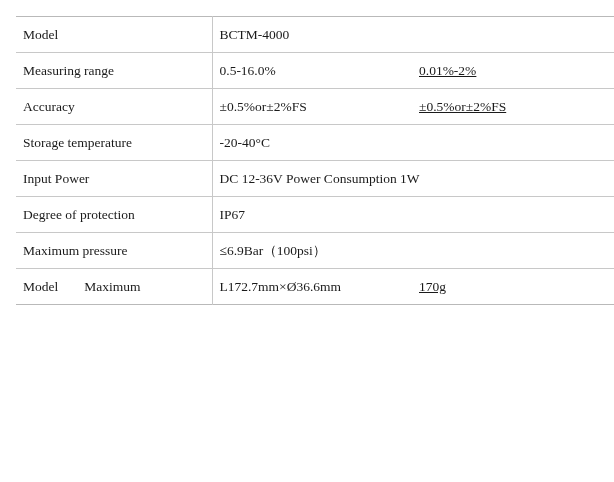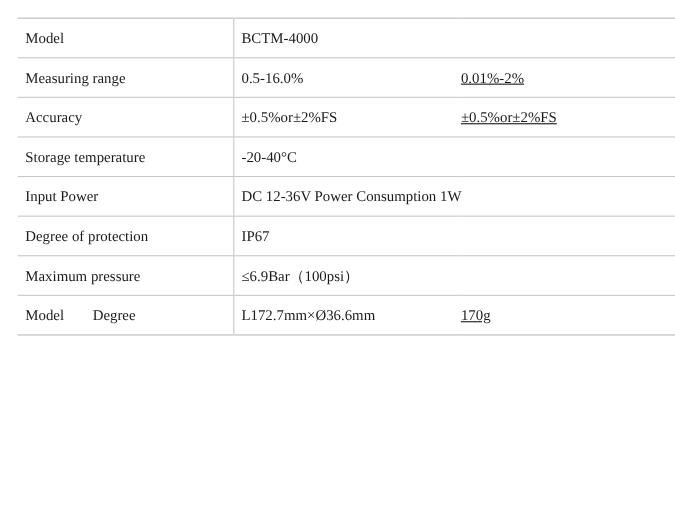--- a/index.html
+++ b/index.html
@@ -101,19 +101,19 @@
       </tr>
       <tr>
         <td class="label">Degree of protection</td>
         <td class="val" colspan="2">IP67</td>
       </tr>
       <tr>
         <td class="label">Maximum pressure</td>
         <td class="val" colspan="2">≤6.9Bar（100psi）</td>
       </tr>
       <tr>
-        <td class="label"><span class="size-label-inner">Model</span><span class="size-gap"></span><span class="size-label-inner">Degree</span></td>
+        <td class="label"><span class="size-label-inner">Model</span><span class="size-gap"></span><span class="size-label-inner">Maximum</span></td>
         <td class="val">L172.7mm×Ø36.6mm</td>
         <td class="val val2">170g</td>
       </tr>
     </tbody>
   </table>
 </div>
 
 </body></html>

